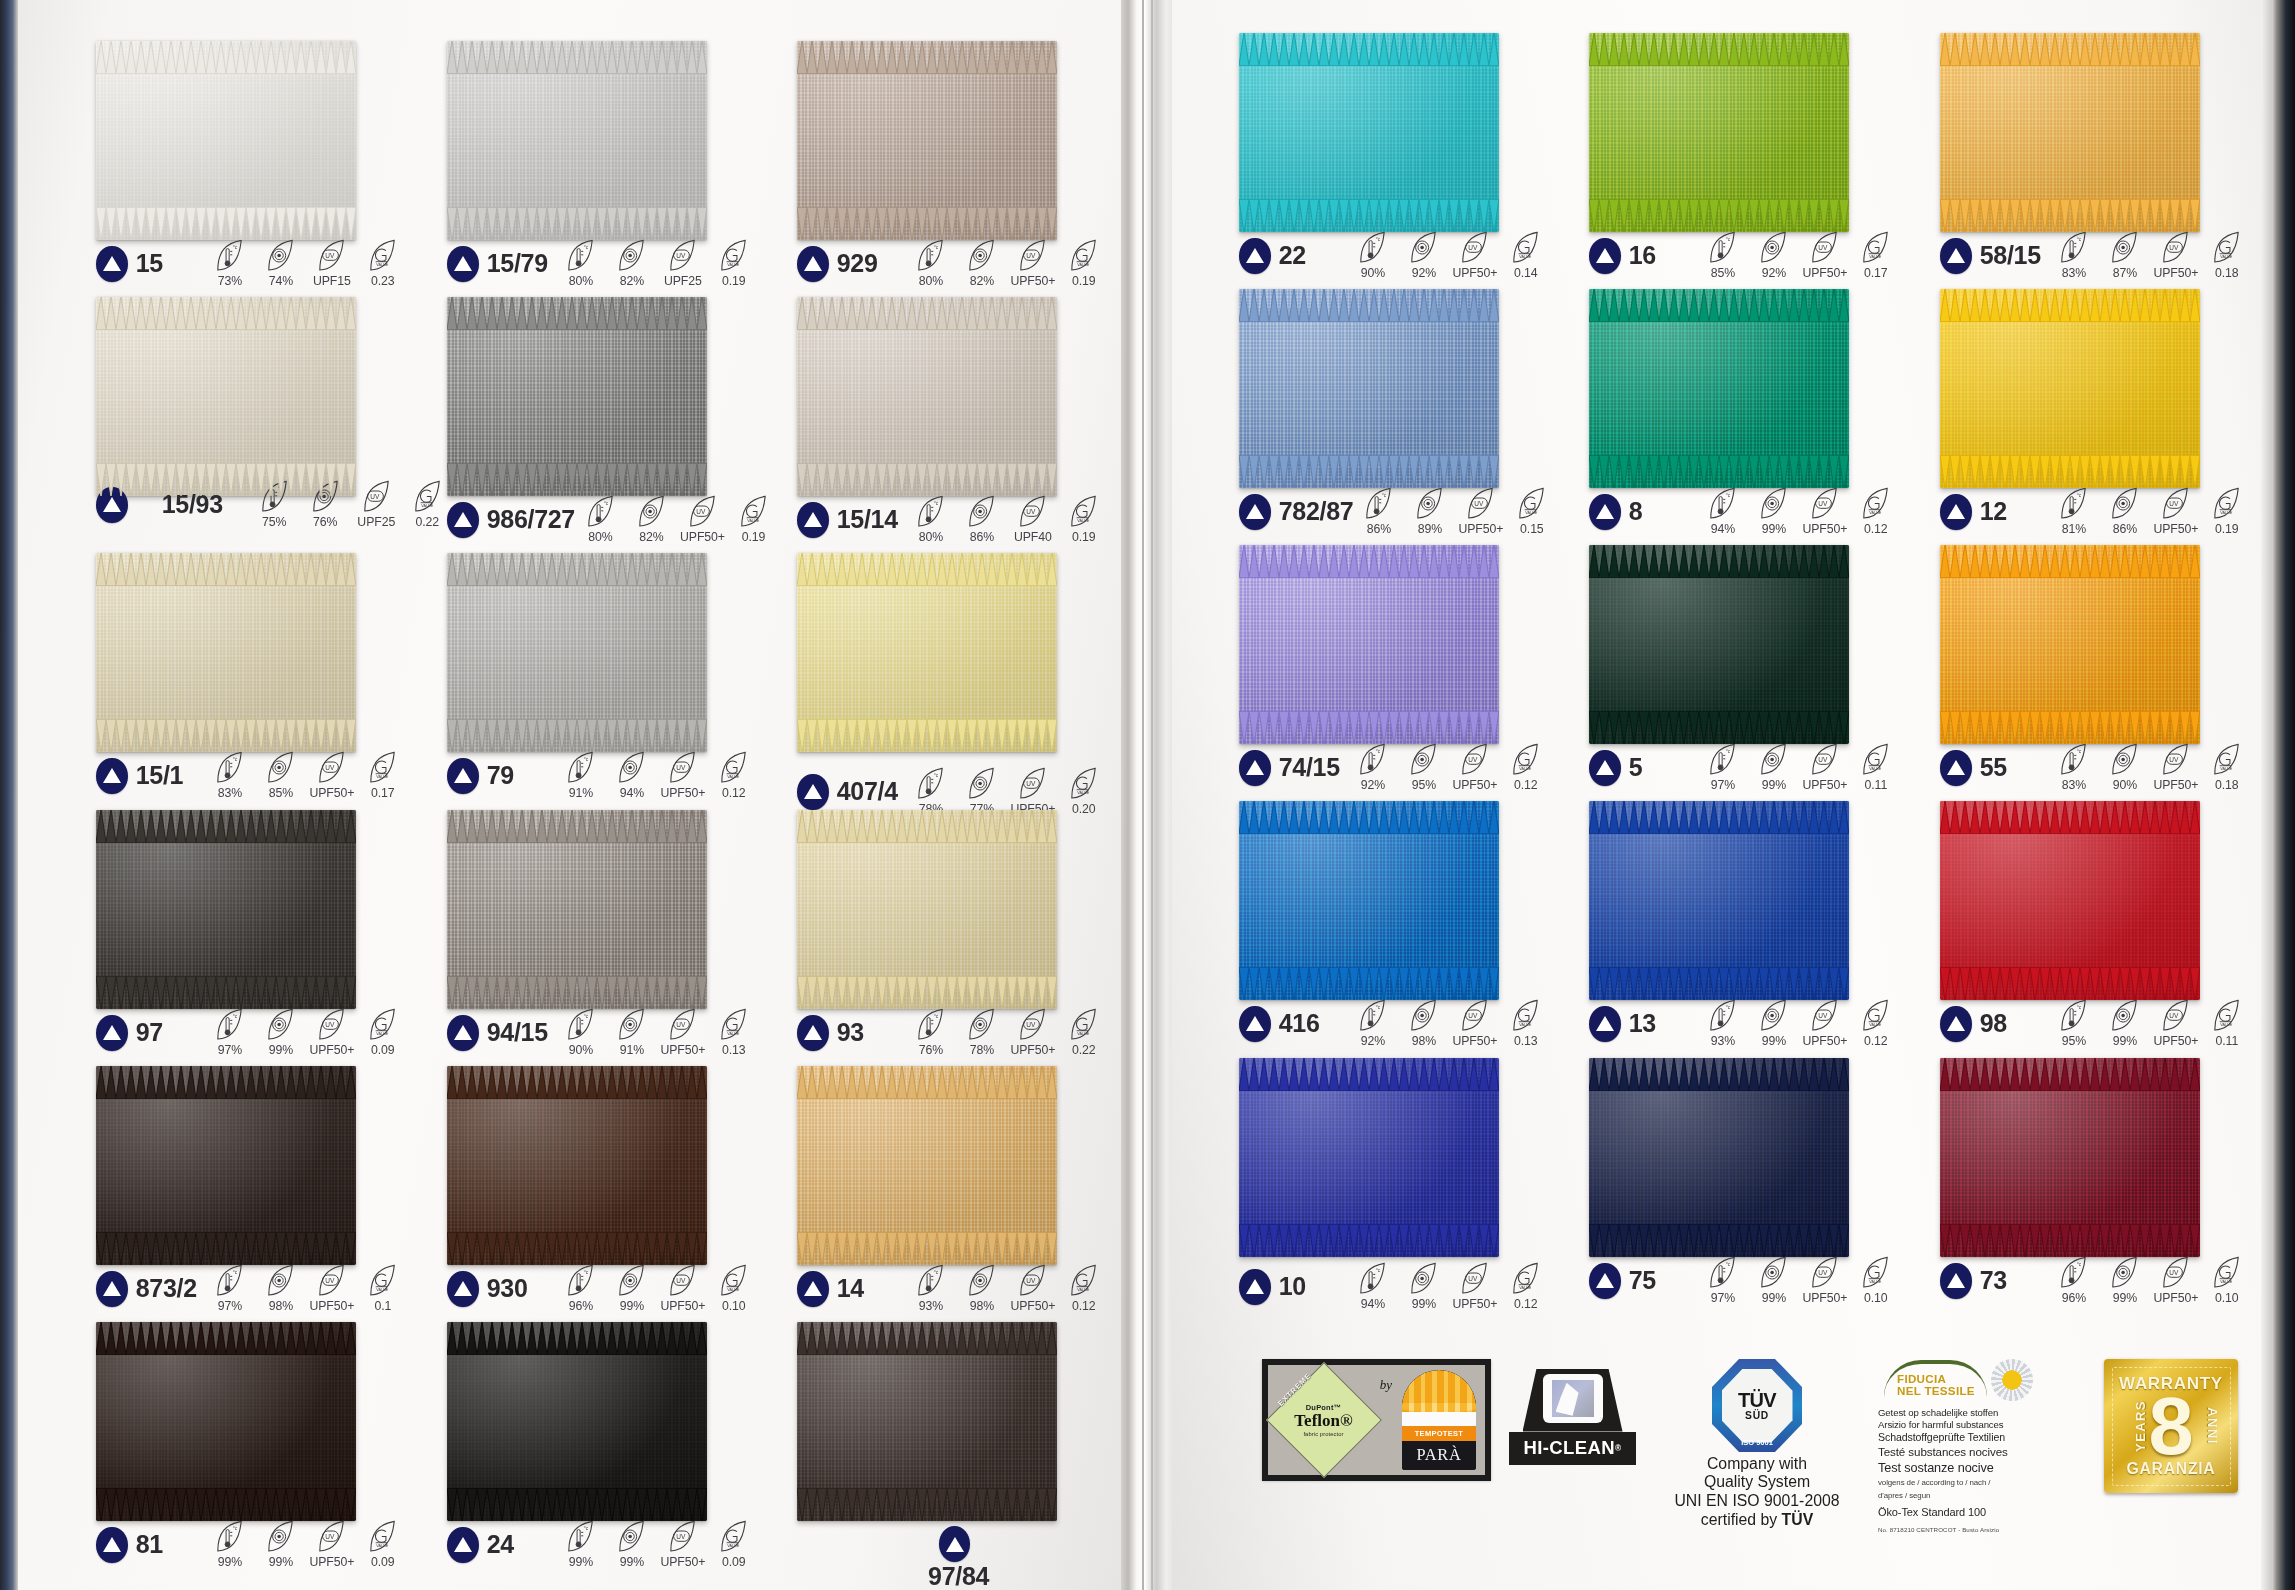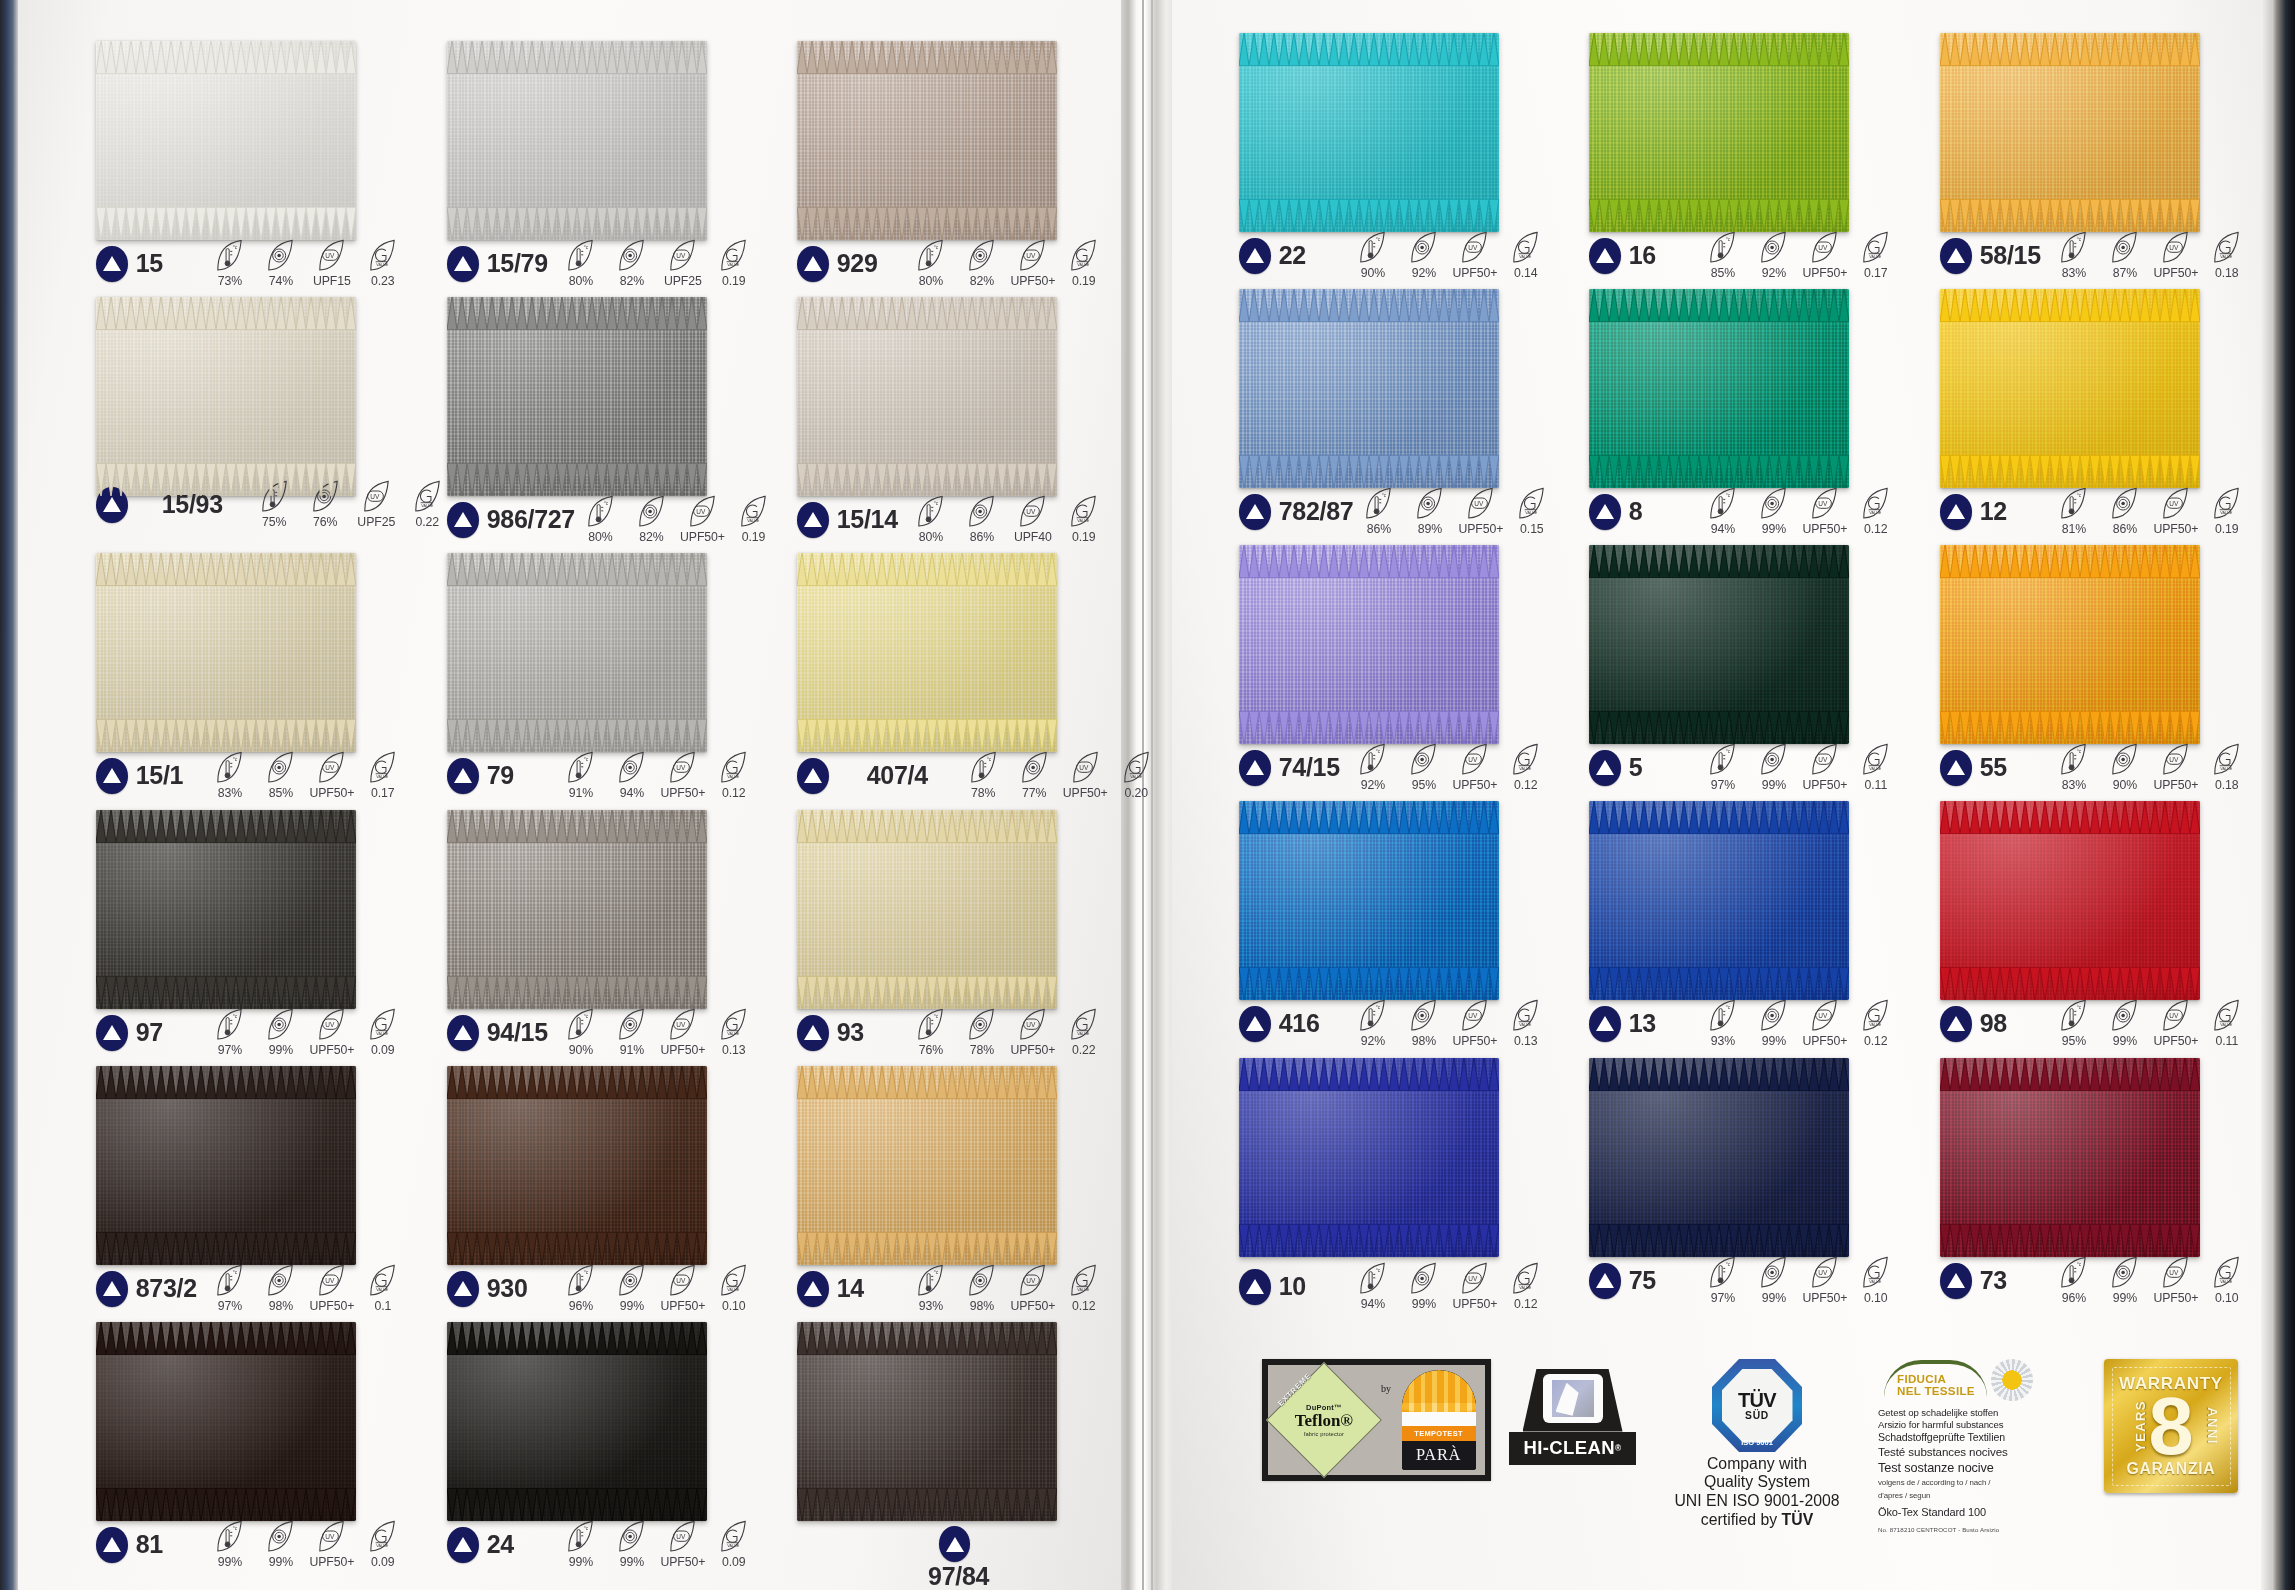--- a/index.html
+++ b/index.html
@@ -180,22 +180,22 @@
   .fabprot{ font-size: 5.8px; color: #2a2a25; letter-spacing: 0.1px; margin-top: 1.4px; }
   .extreme {
     position: absolute; top: 11px; left: -4.1px;
     font-size: 7.5px; font-weight: 700; color: #f5f5f2;
     transform: rotate(-45deg);
     letter-spacing: 1px;
     text-shadow: 0 0.7px 0.7px rgba(0,0,0,.5);
   }
   .by-word {
     font-family: "Liberation Serif", serif;
-    font-size: 10px; color: #17171a;
-    align-self: flex-start; margin-top: 18px;
+    font-size: 13px; font-style: italic; color: #17171a;
+    align-self: flex-start; margin-top: 12px;
   }
   .para-plate {
     width: 74px; height: 100px;
     background: #17171c;
     border-radius: 37px 37px 2.7px 2.7px;
     overflow: hidden;
     display: flex; flex-direction: column;
   }
   .para-dome {
     height: 42px;
@@ -934,21 +934,21 @@
       </div>
       <div class="cell" style="left: 797px; top: 553px; width: 315px;">
         <div class="swatch" title="407/4" style="height: 199px; background: rgb(236, 224, 153); width: 260px;">
           <div class="zig top"><svg preserveAspectRatio="none" viewBox="0 0 100 13" xmlns="http://www.w3.org/2000/svg">
               <path d="M0,13 L1.9230769230769231,0 L3.8461538461538463,13 L5.769230769230769,0 L7.6923076923076925,13 L9.615384615384615,0 L11.538461538461538,13 L13.461538461538462,0 L15.384615384615385,13 L17.307692307692307,0 L19.23076923076923,13 L21.153846153846153,0 L23.076923076923077,13 L25,0 L26.923076923076923,13 L28.846153846153847,0 L30.76923076923077,13 L32.69230769230769,0 L34.61538461538461,13 L36.53846153846154,0 L38.46153846153846,13 L40.38461538461539,0 L42.30769230769231,13 L44.23076923076923,0 L46.15384615384615,13 L48.07692307692308,0 L50,13 L51.92307692307693,0 L53.84615384615385,13 L55.769230769230774,0 L57.69230769230769,13 L59.61538461538462,0 L61.53846153846154,13 L63.46153846153846,0 L65.38461538461539,13 L67.3076923076923,0 L69.23076923076923,13 L71.15384615384616,0 L73.07692307692308,13 L75,0 L76.92307692307692,13 L78.84615384615385,0 L80.76923076923077,13 L82.6923076923077,0 L84.61538461538461,13 L86.53846153846155,0 L88.46153846153847,13 L90.38461538461539,0 L92.3076923076923,13 L94.23076923076923,0 L96.15384615384616,13 L98.07692307692308,0 L100,13 L100,13 Z" fill="#ece099" stroke="#d6c872" stroke-width="0.4"></path>
             </svg></div>
           <div class="zig bot"><svg preserveAspectRatio="none" viewBox="0 0 100 13" xmlns="http://www.w3.org/2000/svg">
               <path d="M0,13 L1.9230769230769231,0 L3.8461538461538463,13 L5.769230769230769,0 L7.6923076923076925,13 L9.615384615384615,0 L11.538461538461538,13 L13.461538461538462,0 L15.384615384615385,13 L17.307692307692307,0 L19.23076923076923,13 L21.153846153846153,0 L23.076923076923077,13 L25,0 L26.923076923076923,13 L28.846153846153847,0 L30.76923076923077,13 L32.69230769230769,0 L34.61538461538461,13 L36.53846153846154,0 L38.46153846153846,13 L40.38461538461539,0 L42.30769230769231,13 L44.23076923076923,0 L46.15384615384615,13 L48.07692307692308,0 L50,13 L51.92307692307693,0 L53.84615384615385,13 L55.769230769230774,0 L57.69230769230769,13 L59.61538461538462,0 L61.53846153846154,13 L63.46153846153846,0 L65.38461538461539,13 L67.3076923076923,0 L69.23076923076923,13 L71.15384615384616,0 L73.07692307692308,13 L75,0 L76.92307692307692,13 L78.84615384615385,0 L80.76923076923077,13 L82.6923076923077,0 L84.61538461538461,13 L86.53846153846155,0 L88.46153846153847,13 L90.38461538461539,0 L92.3076923076923,13 L94.23076923076923,0 L96.15384615384616,13 L98.07692307692308,0 L100,13 L100,13 Z" fill="#ece099" stroke="#d6c872" stroke-width="0.4"></path>
             </svg></div>
         </div>
-        <div class="label" style="top: 204px; gap: 30px;">
+        <div class="label" style="top: 220px;">
           <div class="badge">
             <div class="tri"></div>
           </div>
           <div class="code">407/4</div>
           <div class="metrics">
             <div class="metric">
               <div class="leaf">
                 <svg viewBox="0 0 42 48" xmlns="http://www.w3.org/2000/svg">
                   <path d="M4 45 C4 18, 16 6, 38 2 C36 24, 28 44, 4 45 Z" fill="none" stroke="#3d3d42" stroke-width="1.6"></path>
                   <g stroke="#3d3d42" stroke-width="1.4" fill="none">

